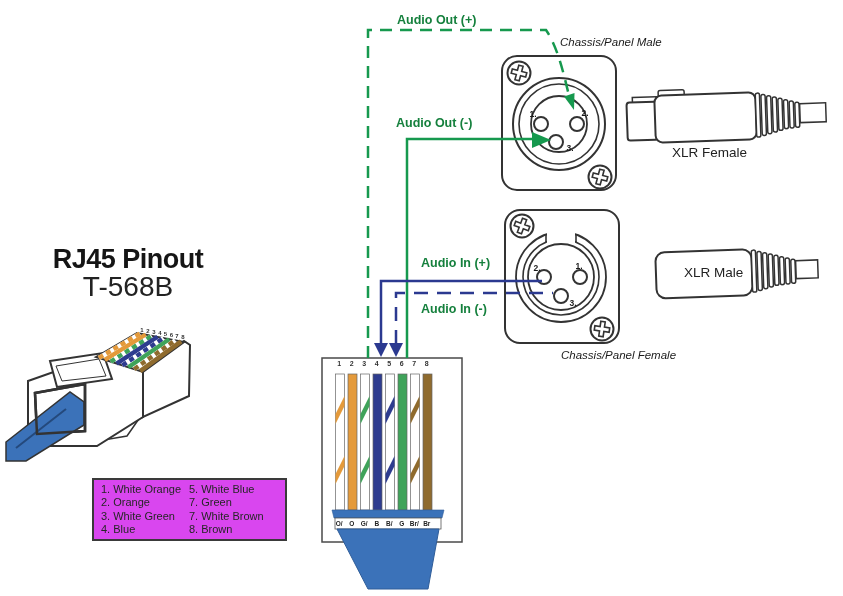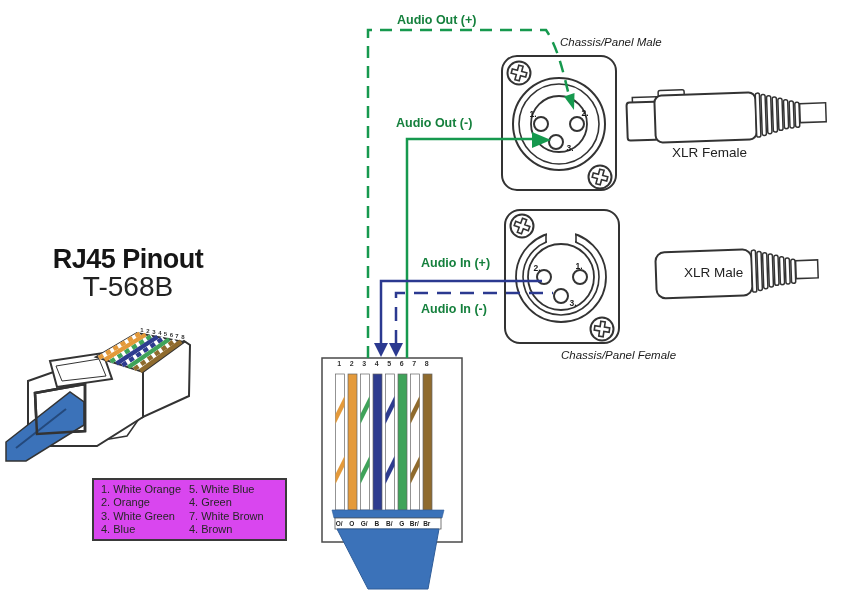--- a/index.html
+++ b/index.html
@@ -209,23 +209,23 @@
 
   <div class="legend">
     <div class="col1">
       <div>1. White Orange</div>
       <div>2. Orange</div>
       <div>3. White Green</div>
       <div>4. Blue</div>
     </div>
     <div class="col2">
       <div>5. White Blue</div>
-      <div>4. Green</div>
+      <div>7. Green</div>
       <div>7. White Brown</div>
-      <div>4. Brown</div>
+      <div>8. Brown</div>
     </div>
   </div>
 
   <div class="pinrow">
     <span>1</span>
     <span>2</span>
     <span>3</span>
     <span>4</span>
     <span>5</span>
     <span>6</span>

